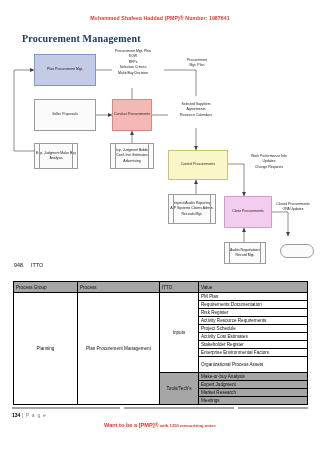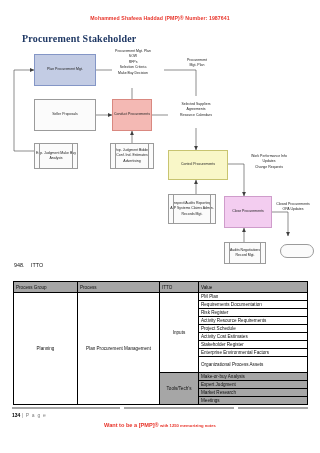--- a/index.html
+++ b/index.html
@@ -62,21 +62,21 @@
   .tag b{font-weight:bold;font-size:5.6px;}
   .tag i{font-style:normal;font-size:4.2px;font-weight:bold;}
 </style>
 </head>
 <body>
 
 <div class="page">
 
   <div class="hdr">Mohammed Shafeea Haddad (PMP)® Number: 1987641</div>
 
-  <div class="title">Procurement Stakeholder</div>
+  <div class="title">Procurement Management</div>
 
   <div class="diag">
 
     <svg width="320" height="210">
       <defs>
         <marker id="ah" markerWidth="5" markerHeight="5" refX="4.2" refY="2" orient="auto" markerUnits="userSpaceOnUse">
           <path d="M0,0 L4.4,2 L0,4 z" fill="#3f3f3f"></path>
         </marker>
       </defs>
       <g stroke="#3f3f3f" stroke-width="0.6" fill="none">

